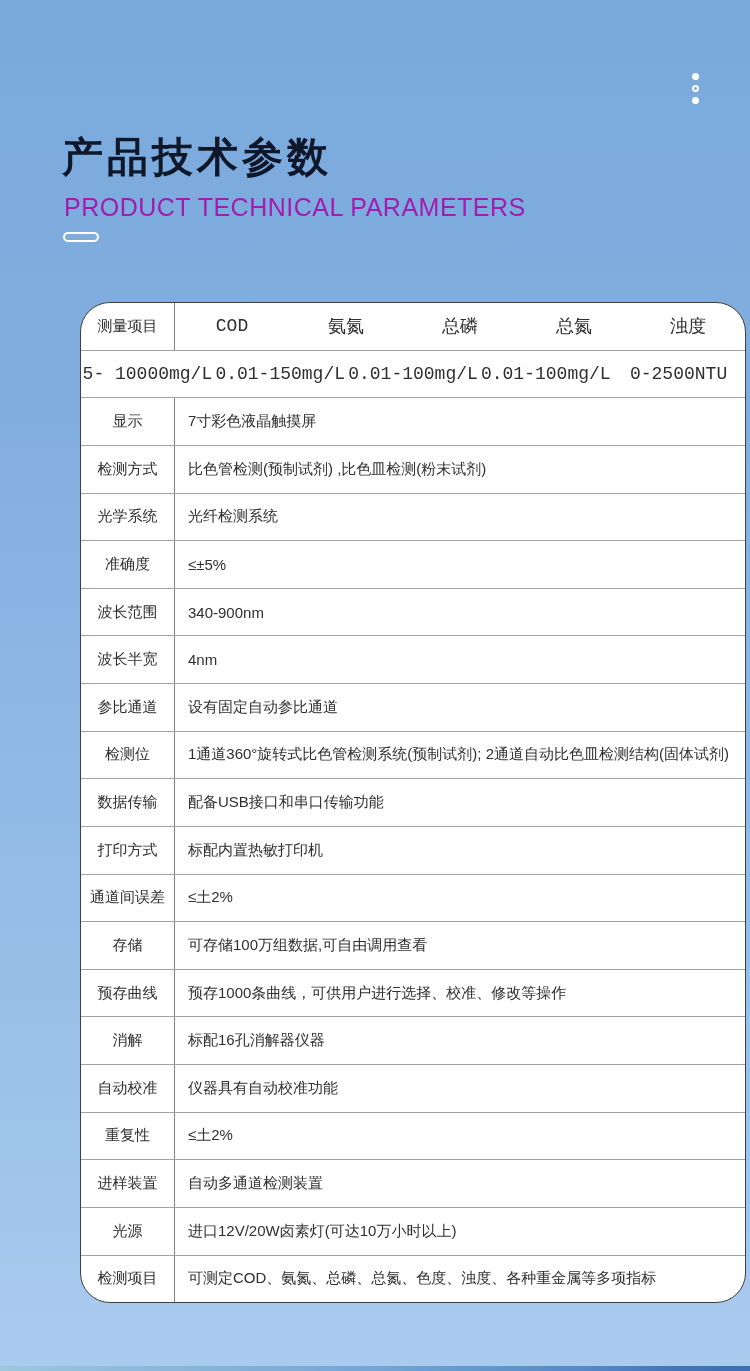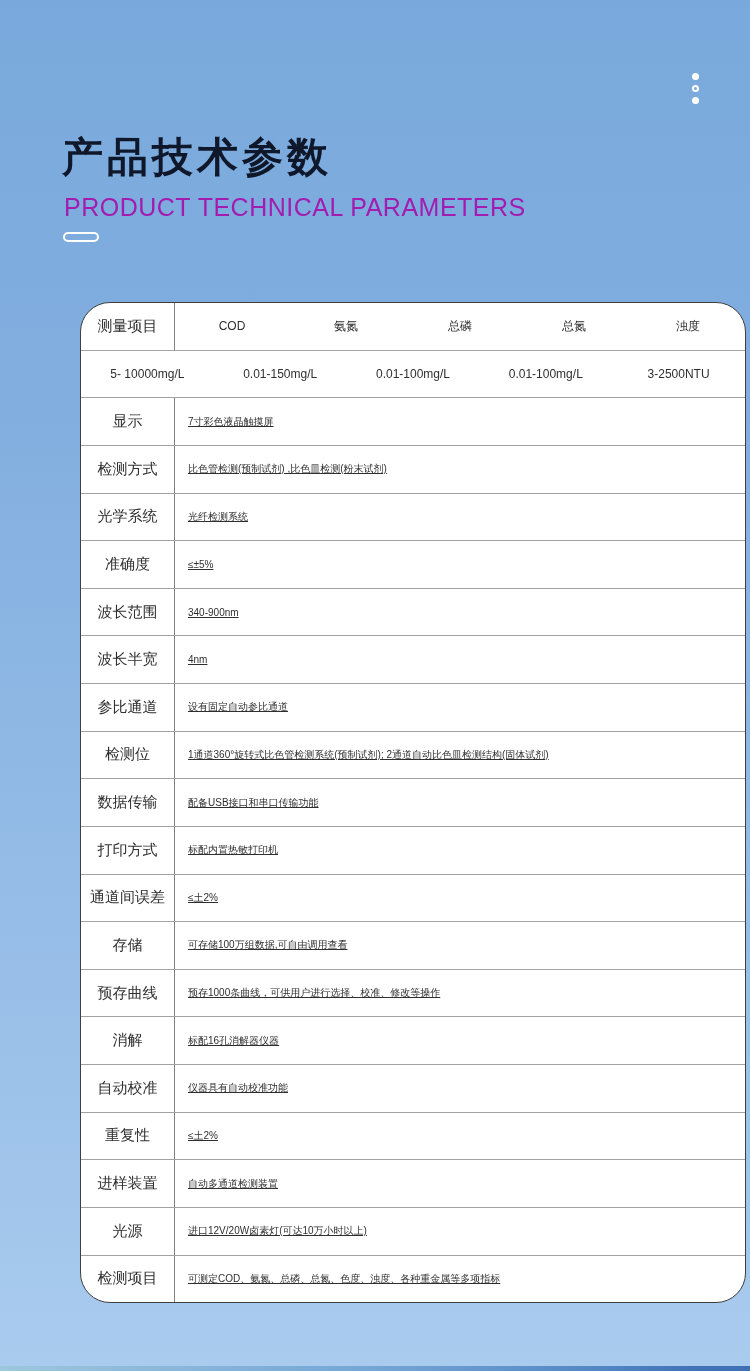--- a/index.html
+++ b/index.html
@@ -40,27 +40,27 @@
   .row{flex:1 1 0;display:flex;align-items:stretch;min-height:0;}
   .row:not(:last-child){border-bottom:1px solid #a2a2a2;}
   .label-cell{
     flex:0 0 94px;width:94px;box-sizing:border-box;
     border-right:1px solid #828282;
     display:flex;align-items:center;justify-content:center;
     font-size:15px;color:#2f2f2f;text-align:center;white-space:nowrap;
   }
   .value-cell{
     flex:1;display:flex;align-items:center;
-    padding:0 6px 0 13px;font-size:10px;color:#2f2f2f;
-    white-space:nowrap;overflow:hidden;min-width:0;text-decoration:underline;
+    padding:0 6px 0 13px;font-size:15px;color:#2f2f2f;
+    white-space:nowrap;overflow:hidden;min-width:0;
   }
   .cols{flex:1;display:flex;align-items:stretch;min-width:0;}
   .col{
     flex:1 1 0;display:flex;align-items:center;justify-content:center;
-    font-size:12px;color:#2f2f2f;white-space:nowrap;min-width:0;
+    font-size:18px;color:#2f2f2f;white-space:nowrap;min-width:0;font-family:Liberation Mono, monospace;
   }
 
   
   .bottom-band{
     position:absolute;left:0;bottom:0;width:750px;height:5px;
     background:linear-gradient(90deg,#9cc7dd 0%,#86b3d9 28%,#74a5d5 50%,#5589c5 78%,#4173b7 92%,#3f6fb4 100%);
   }
 </style>
 </head>
 <body>
@@ -85,21 +85,21 @@
         <div class="col">总氮</div>
         <div class="col">浊度</div>
       </div>
     </div>
     <div class="row">
       <div class="cols">
         <div class="col">5- 10000mg/L</div>
         <div class="col">0.01-150mg/L</div>
         <div class="col">0.01-100mg/L</div>
         <div class="col">0.01-100mg/L</div>
-        <div class="col">3-2500NTU</div>
+        <div class="col">0-2500NTU</div>
       </div>
     </div>
     <div class="row">
       <div class="label-cell">显示</div>
       <div class="value-cell">7寸彩色液晶触摸屏</div>
     </div>
     <div class="row">
       <div class="label-cell">检测方式</div>
       <div class="value-cell">比色管检测(预制试剂) ,比色皿检测(粉末试剂)</div>
     </div>

